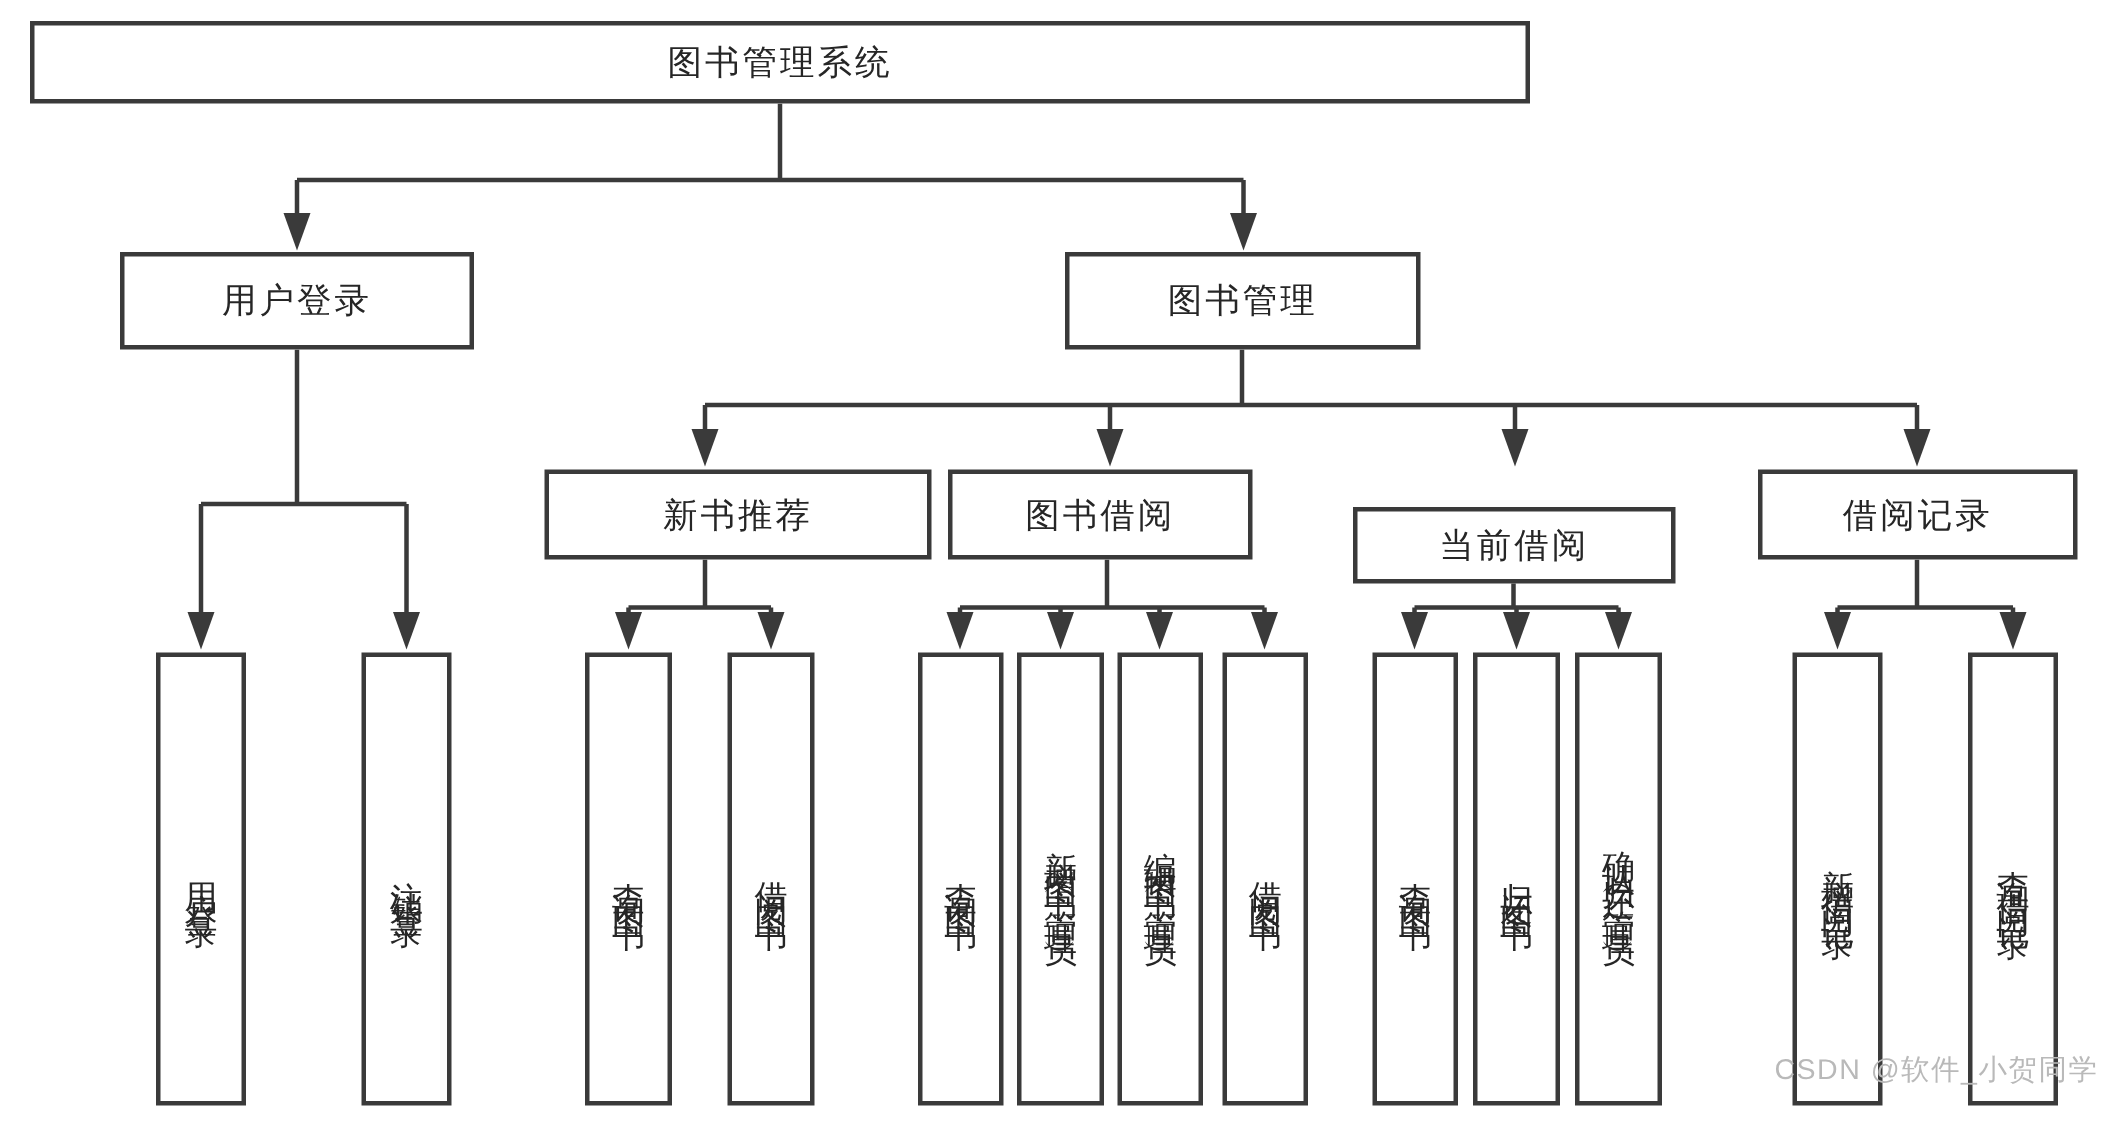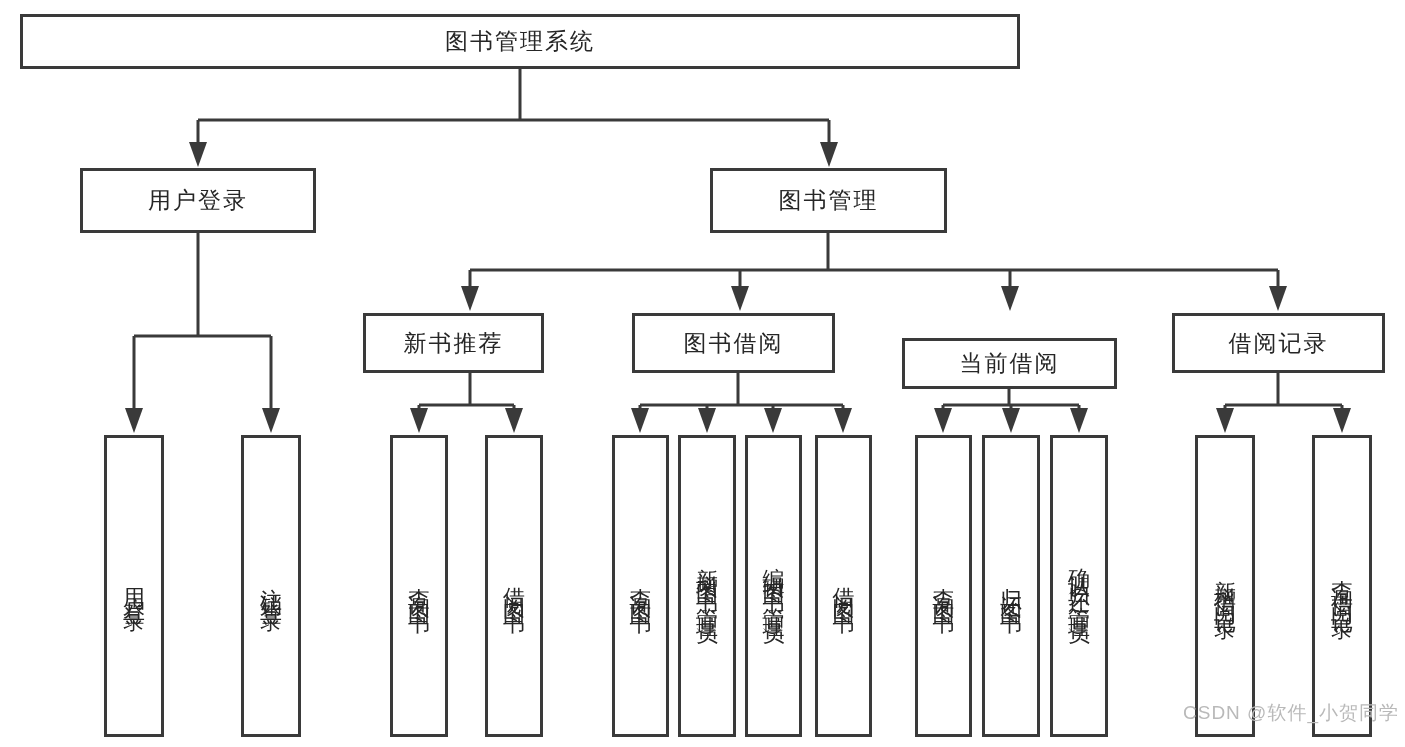--- a/index.html
+++ b/index.html
@@ -102,21 +102,21 @@
       <polygon points="1216,408 1234,408 1225,433"></polygon>
       <polygon points="1333,408 1351,408 1342,433"></polygon>
     </g>
   </svg>
 
   <div class="box" style="left:20px;top:14px;width:1000px;height:55px;">图书管理系统</div>
 
   <div class="box" style="left:80px;top:168px;width:236px;height:65px;">用户登录</div>
   <div class="box" style="left:710px;top:168px;width:237px;height:65px;">图书管理</div>
 
-  <div class="box" style="left:363px;top:313px;width:181px;height:60px;">新书推荐</div>
+  <div class="box" style="left:363px;top:313px;width:258px;height:60px;">新书推荐</div>
   <div class="box" style="left:632px;top:313px;width:203px;height:60px;">图书借阅</div>
   <div class="box" style="left:902px;top:313px;width:215px;height:51px;margin-top:25px;">当前借阅</div>
   <div class="box" style="left:1172px;top:313px;width:213px;height:60px;">借阅记录</div>
 
   <div class="box vbox" style="left:104px;top:435px;width:60px;height:302px;">用户登录</div>
   <div class="box vbox" style="left:241px;top:435px;width:60px;height:302px;">注销登录</div>
 
   <div class="box vbox" style="left:390px;top:435px;width:58px;height:302px;">查询图书</div>
   <div class="box vbox" style="left:485px;top:435px;width:58px;height:302px;">借阅图书</div>
 

